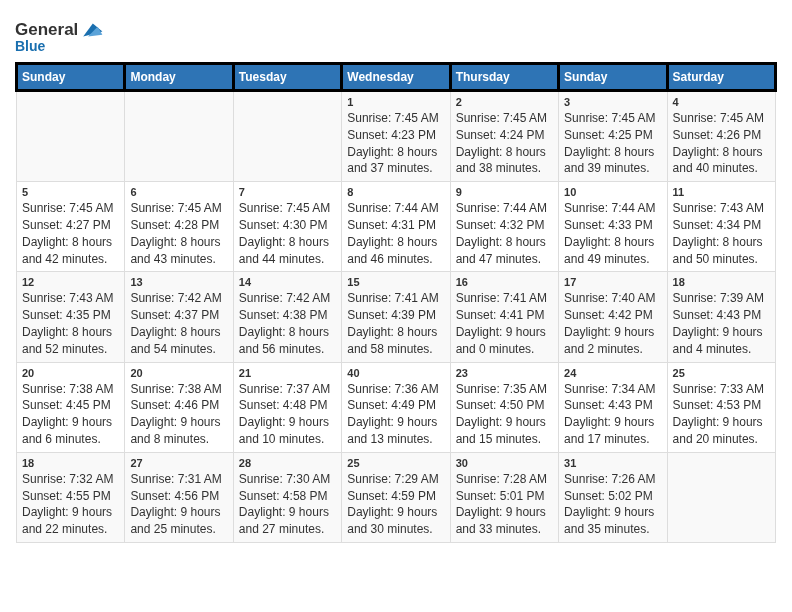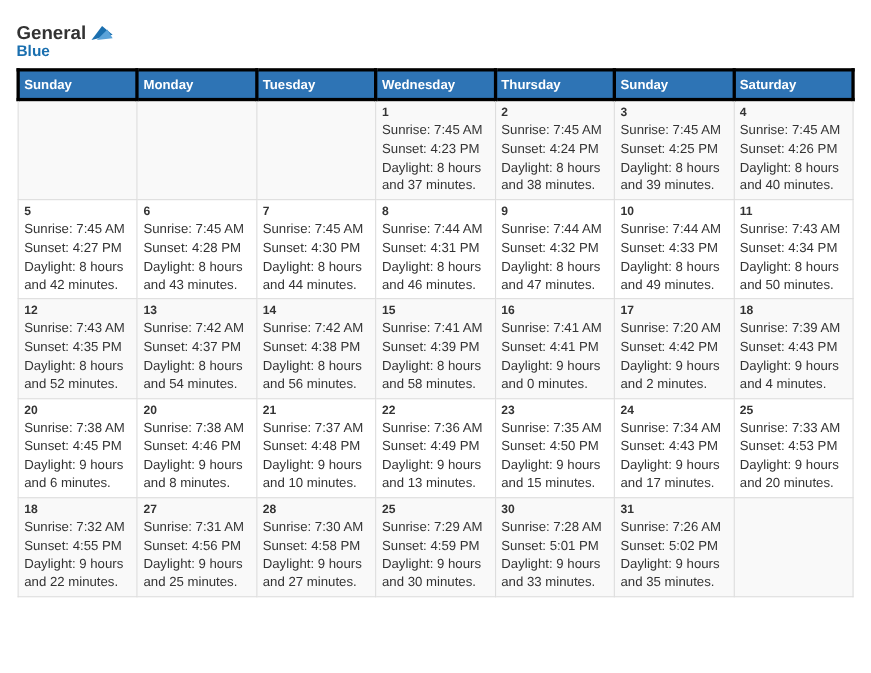--- a/index.html
+++ b/index.html
@@ -239,21 +239,21 @@
           </td>
           <td>
             <span class="day-num">16</span>
             <div class="cell-content" style="white-space: pre-line;">Sunrise: 7:41 AM
 Sunset: 4:41 PM
 Daylight: 9 hours
 and 0 minutes.</div>
           </td>
           <td>
             <span class="day-num">17</span>
-            <div class="cell-content" style="white-space: pre-line;">Sunrise: 7:20 AM
+            <div class="cell-content" style="white-space: pre-line;">Sunrise: 7:40 AM
 Sunset: 4:42 PM
 Daylight: 9 hours
 and 2 minutes.</div>
           </td>
           <td>
             <span class="day-num">18</span>
             <div class="cell-content" style="white-space: pre-line;">Sunrise: 7:39 AM
 Sunset: 4:43 PM
 Daylight: 9 hours
 and 4 minutes.</div>
@@ -275,21 +275,21 @@
 and 8 minutes.</div>
           </td>
           <td>
             <span class="day-num">21</span>
             <div class="cell-content" style="white-space: pre-line;">Sunrise: 7:37 AM
 Sunset: 4:48 PM
 Daylight: 9 hours
 and 10 minutes.</div>
           </td>
           <td>
-            <span class="day-num">22</span>
+            <span class="day-num">40</span>
             <div class="cell-content" style="white-space: pre-line;">Sunrise: 7:36 AM
 Sunset: 4:49 PM
 Daylight: 9 hours
 and 13 minutes.</div>
           </td>
           <td>
             <span class="day-num">23</span>
             <div class="cell-content" style="white-space: pre-line;">Sunrise: 7:35 AM
 Sunset: 4:50 PM
 Daylight: 9 hours

